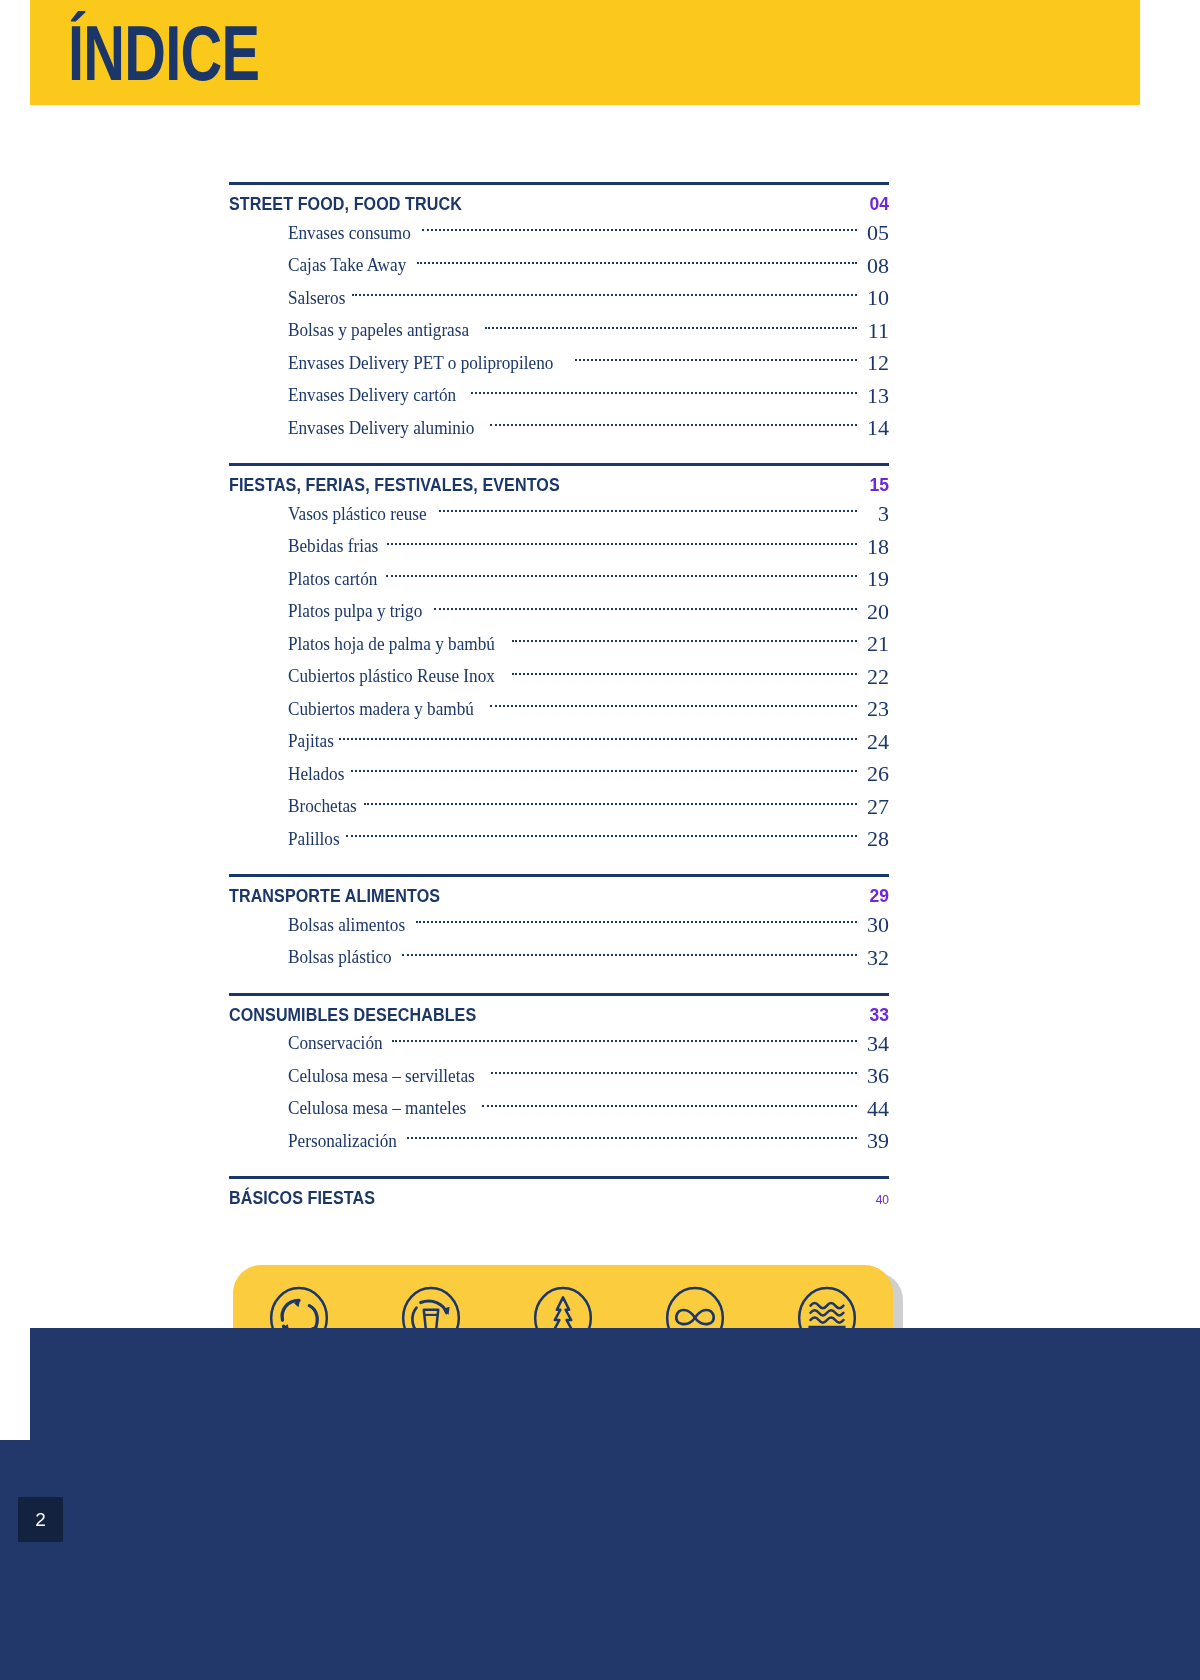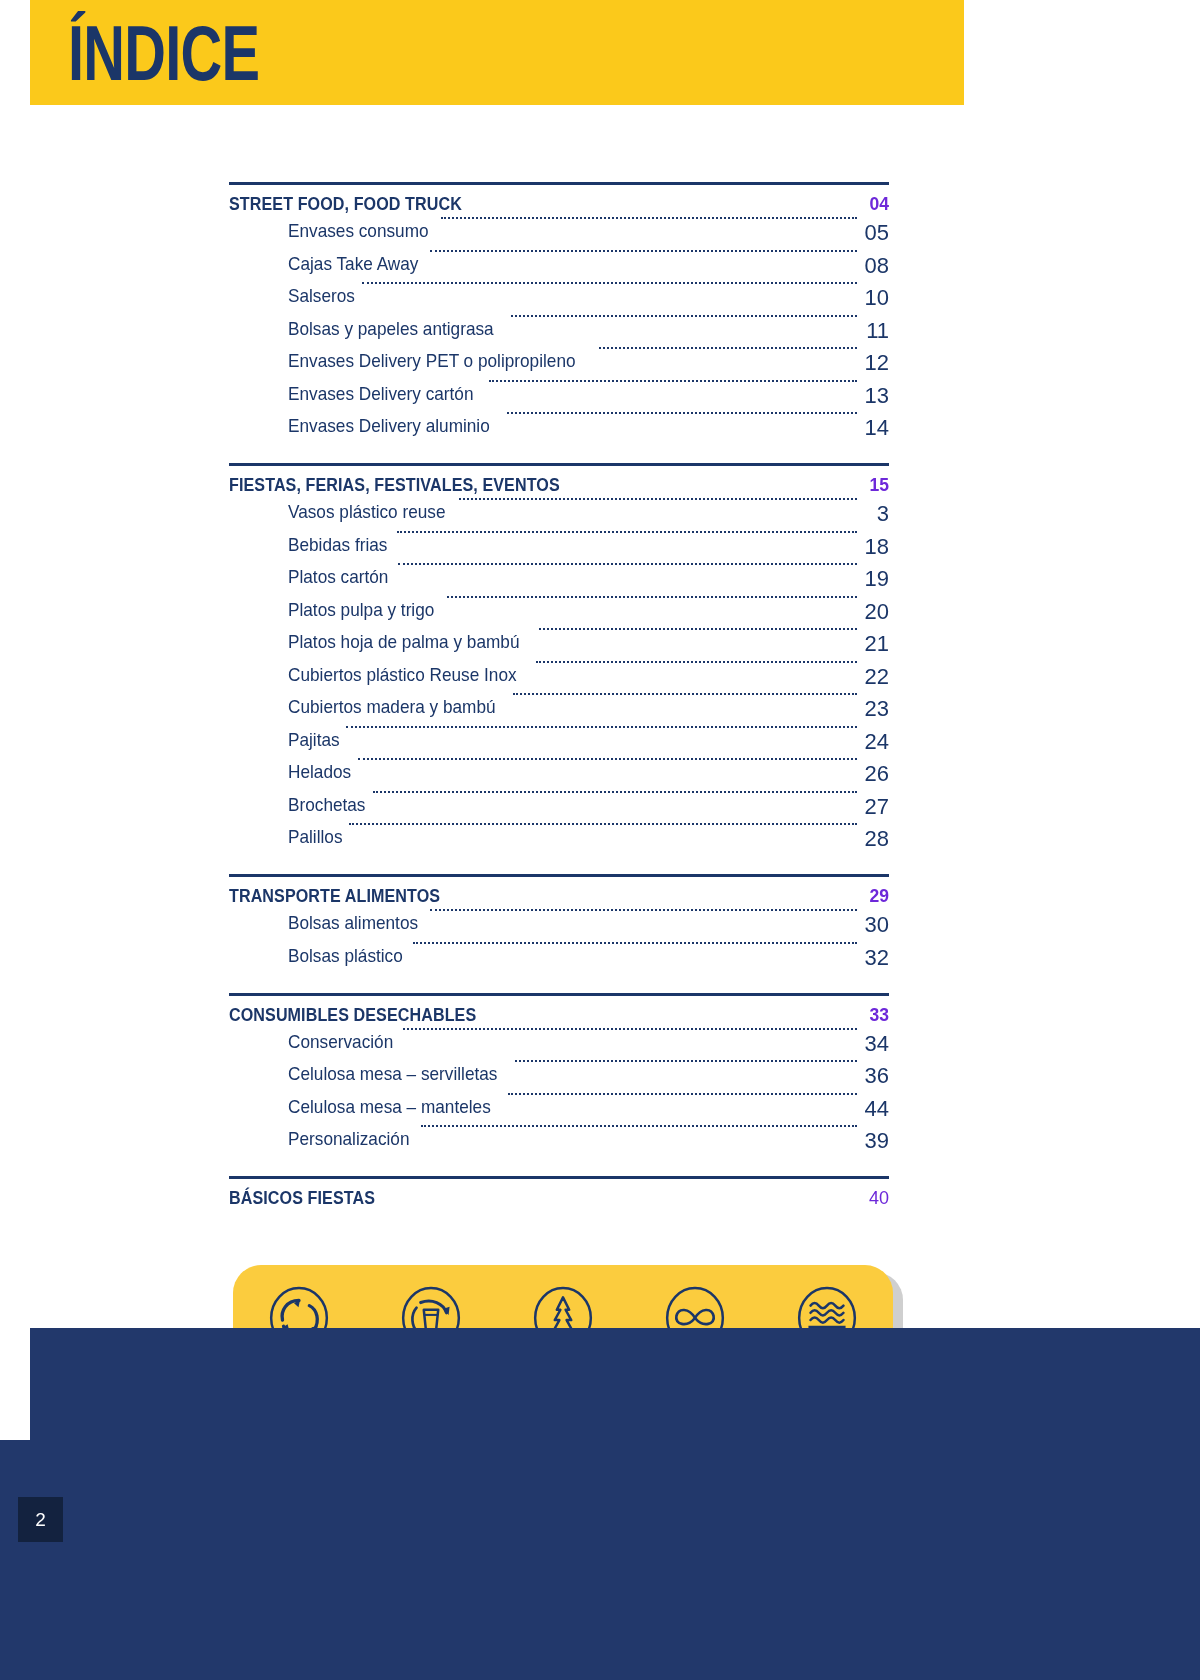--- a/index.html
+++ b/index.html
@@ -6,21 +6,21 @@
   body{
     width:1200px;height:1680px;
     background:#ffffff;
     font-family:"Liberation Sans", sans-serif;
     position:relative;
     overflow:hidden;
   }
 
   
   .header-band{
-    position:absolute;left:0;top:0;width:964px;height:105px;
+    position:absolute;left:0;top:0;width:1140px;height:105px;
     background:#FBC91B;
   }
   .header-title{
     position:absolute;left:68px;top:14px;
     font-family:"Liberation Sans", sans-serif;
     font-weight:bold;
     font-size:78px;
     line-height:78px;
     letter-spacing:-1px;
     color:#1B3668;
@@ -57,28 +57,29 @@
     transform-origin:left center;
   }
   .sec-page{
     margin-left:auto;
     font-weight:bold;
     font-size:17.5px;
     color:#6d28d9;
     min-width:30px;
     text-align:right;
   }
-  .sec-page.reg{ font-weight:normal; font-size:18px; }
+  .sec-page.reg{ font-weight:normal; font-size:12px; }
 
   .entries{ margin-top:5px; }
   .entry{
-    display:flex;align-items:flex-start;
+    display:flex;align-items:center;
     padding-left:59px;
     margin-bottom:6.5px;
     white-space:nowrap;
+    font-family:Liberation Serif, serif;
   }
   .entry-label{
     font-size:18.5px;
     color:#1B3668;
     transform:scaleX(0.93);
     transform-origin:left center;
     flex:0 0 auto;
   }
   .dots{
     flex:1 1 auto;

